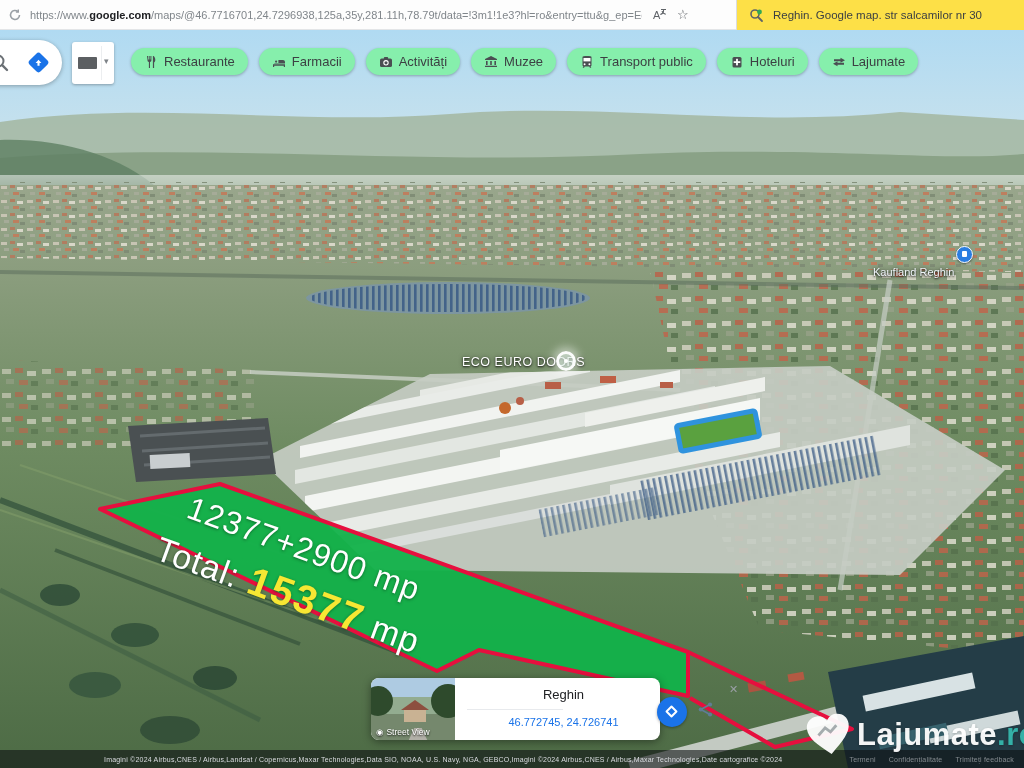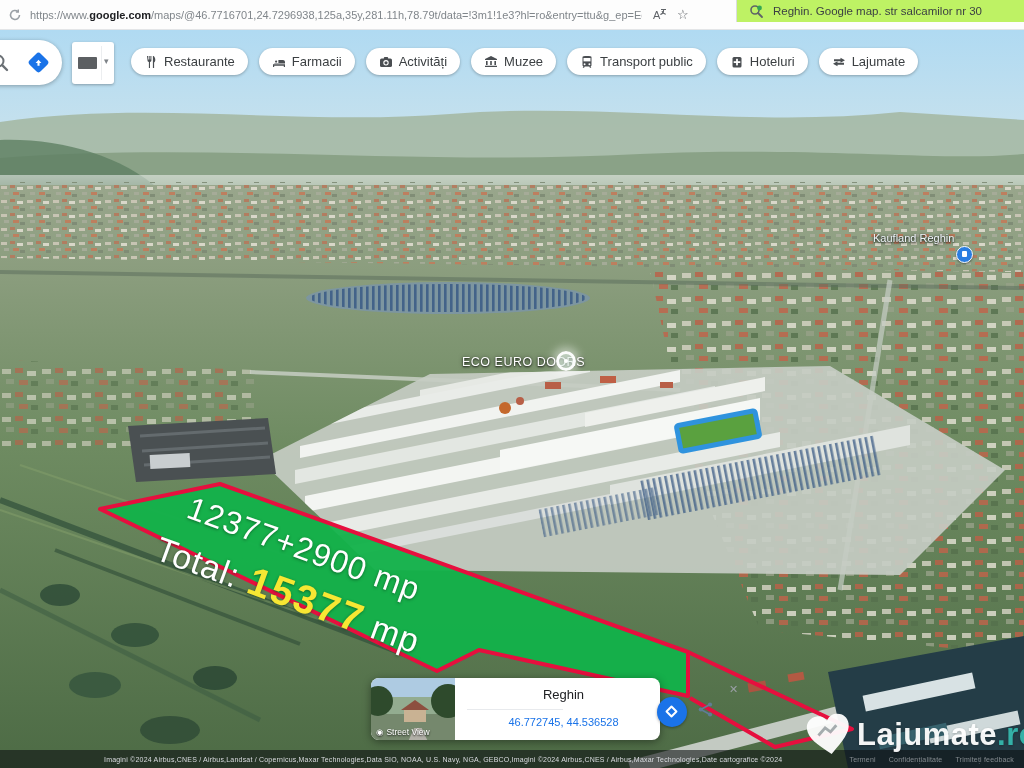--- a/index.html
+++ b/index.html
@@ -7,61 +7,61 @@
          font-family:"Liberation Sans",sans-serif;background:#9fb193;}
   .stage *{box-sizing:border-box;}
 
   
   .browser-bar{position:absolute;left:0;top:0;width:1024px;height:30px;background:#fdfdfd;
                border-bottom:1px solid #e3e5e7;display:flex;align-items:center;z-index:60;}
   .page-info{margin-left:8px;display:flex;align-items:center;}
   .url-wrap{margin-left:8px;width:612px;overflow:hidden;white-space:nowrap;font-size:11px;color:#80868b;}
   .url-domain{color:#202124;font-weight:700;}
   .bar-ico{margin-left:10px;color:#5f6368;font-size:13px;line-height:1;}
-  .tab-section{position:absolute;right:0;top:0;width:288px;height:22px;background:#bef264;
+  .tab-section{position:absolute;right:0;top:0;width:288px;height:30px;background:#fde047;
                border-left:1px solid #dadce0;display:flex;align-items:center;}
   .tab-fav{margin-left:12px;position:relative;width:15px;height:15px;}
   .tab-title{margin-left:9px;font-size:11.5px;color:#3c4043;white-space:nowrap;overflow:hidden;}
 
   
   .map{position:absolute;left:0;top:30px;width:1024px;height:738px;z-index:1;}
 
   
   .search-pill{position:absolute;left:-150px;top:40px;width:212px;height:45px;background:#fff;
                border-radius:23px;box-shadow:0 1px 4px rgba(0,0,0,.3);z-index:20;}
   .mag-partial{position:absolute;left:140px;top:13px;}
   .dir-diamond{position:absolute;left:176px;top:10px;}
   .layer-btn{position:absolute;left:72px;top:42px;width:42px;height:42px;background:#fff;border-radius:3px;
              box-shadow:0 1px 3px rgba(0,0,0,.3);z-index:20;}
   .layer-swatch{position:absolute;left:6px;top:15px;width:19px;height:12px;background:#5c5f62;border-radius:1px;}
   .layer-div{position:absolute;left:29px;top:4px;width:1px;height:34px;background:#eceef0;}
   .layer-caret{position:absolute;left:32px;top:14px;font-size:9px;color:#7d8287;}
 
   
   .chips{position:absolute;left:131px;top:48px;display:flex;gap:11px;z-index:20;}
-  .chip{display:flex;align-items:center;gap:6px;height:27px;padding:0 13px;background:#ffffff;border-radius:14px;
+  .chip{display:flex;align-items:center;gap:6px;height:27px;padding:0 13px;background:#86efac;border-radius:14px;
         box-shadow:0 1px 3px rgba(0,0,0,.28);font-size:13px;color:#3c4043;white-space:nowrap;cursor:pointer;}
 
   
   .parcel-text{position:absolute;left:196px;top:487px;transform:rotate(20deg);transform-origin:0 0;
                color:#fff;z-index:8;line-height:1.32;white-space:nowrap;
                text-shadow:0 1px 3px rgba(0,40,15,.5);letter-spacing:1px;}
   .parcel-line1{font-size:32px;}
   .parcel-line2{font-size:34px;margin-left:-16px;}
   .parcel-total-value{font-size:40px;font-weight:700;color:#f7e733;letter-spacing:2px;}
 
   
   .poi{position:absolute;z-index:7;color:#fff;font-weight:400;
        text-shadow:0 1px 2px rgba(0,0,0,.85),0 0 4px rgba(0,0,0,.5);}
   .poi-eco{left:462px;top:355px;font-size:12.5px;letter-spacing:.5px;}
   .pin-eco{position:absolute;left:556px;top:351px;width:20px;height:20px;border-radius:50%;
            border:3px solid rgba(255,255,255,.95);background:rgba(224,238,231,.65);z-index:7;
            box-shadow:0 0 9px 4px rgba(255,255,255,.45);}
   .pin-eco span{position:absolute;left:5px;top:5px;width:4px;height:4px;border-radius:50%;background:#fff;}
-  .poi-kaufland{left:873px;top:232px;font-size:11px;font-weight:400;color:#eef4f8;}
+  .poi-kaufland{left:873px;top:266px;font-size:11px;font-weight:400;color:#eef4f8;}
   .pin-kaufland{position:absolute;left:956px;top:246px;width:17px;height:17px;border-radius:50%;
                 background:#2a7de1;border:1.5px solid #fff;z-index:7;box-shadow:0 1px 2px rgba(0,0,0,.4);}
   .pin-kaufland span{position:absolute;left:4.5px;top:4px;width:5px;height:6px;background:#fff;border-radius:1px;}
 
   
   .info-card{position:absolute;left:371px;top:678px;width:289px;height:62px;background:#fff;border-radius:8px;
              box-shadow:0 2px 8px rgba(0,0,0,.4);z-index:30;display:flex;}
   .sv-thumb{position:relative;width:84px;height:62px;border-radius:8px 0 0 8px;overflow:hidden;flex:none;cursor:pointer;
             background:linear-gradient(#aecbe2 0 30%,#93ac90 30% 58%,#75886d 58% 100%);}
   .sv-tree{position:absolute;border-radius:50%;background:#2e4a2c;}
@@ -312,21 +312,21 @@
         <span class="sv-house"></span>
         <span class="sv-road"></span>
       <span class="sv-label">
         <span>◉</span>
         <span>Street View</span>
       </span>
     </div>
     <div class="card-body">
       <div class="card-title">Reghin</div>
       <div class="card-div"></div>
-      <div class="card-coords">46.772745, 44.536528</div>
+      <div class="card-coords">46.772745, 24.726741</div>
       <div class="nav-btn">
           <span></span>
         </div>
       <svg class="share-btn" width="17" height="17" viewBox="0 0 17 17">
         <circle cx="13" cy="3.5" r="2.1" fill="#5f7d96"></circle>
           <circle cx="3.8" cy="8.5" r="2.1" fill="#5f7d96"></circle>
         <circle cx="13" cy="13.5" r="2.1" fill="#5f7d96"></circle>
         <path d="M3.8 8.5 13 3.5 M3.8 8.5 13 13.5" stroke="#5f7d96" stroke-width="1.5"></path>
       </svg>
       <span class="card-close">✕</span>

